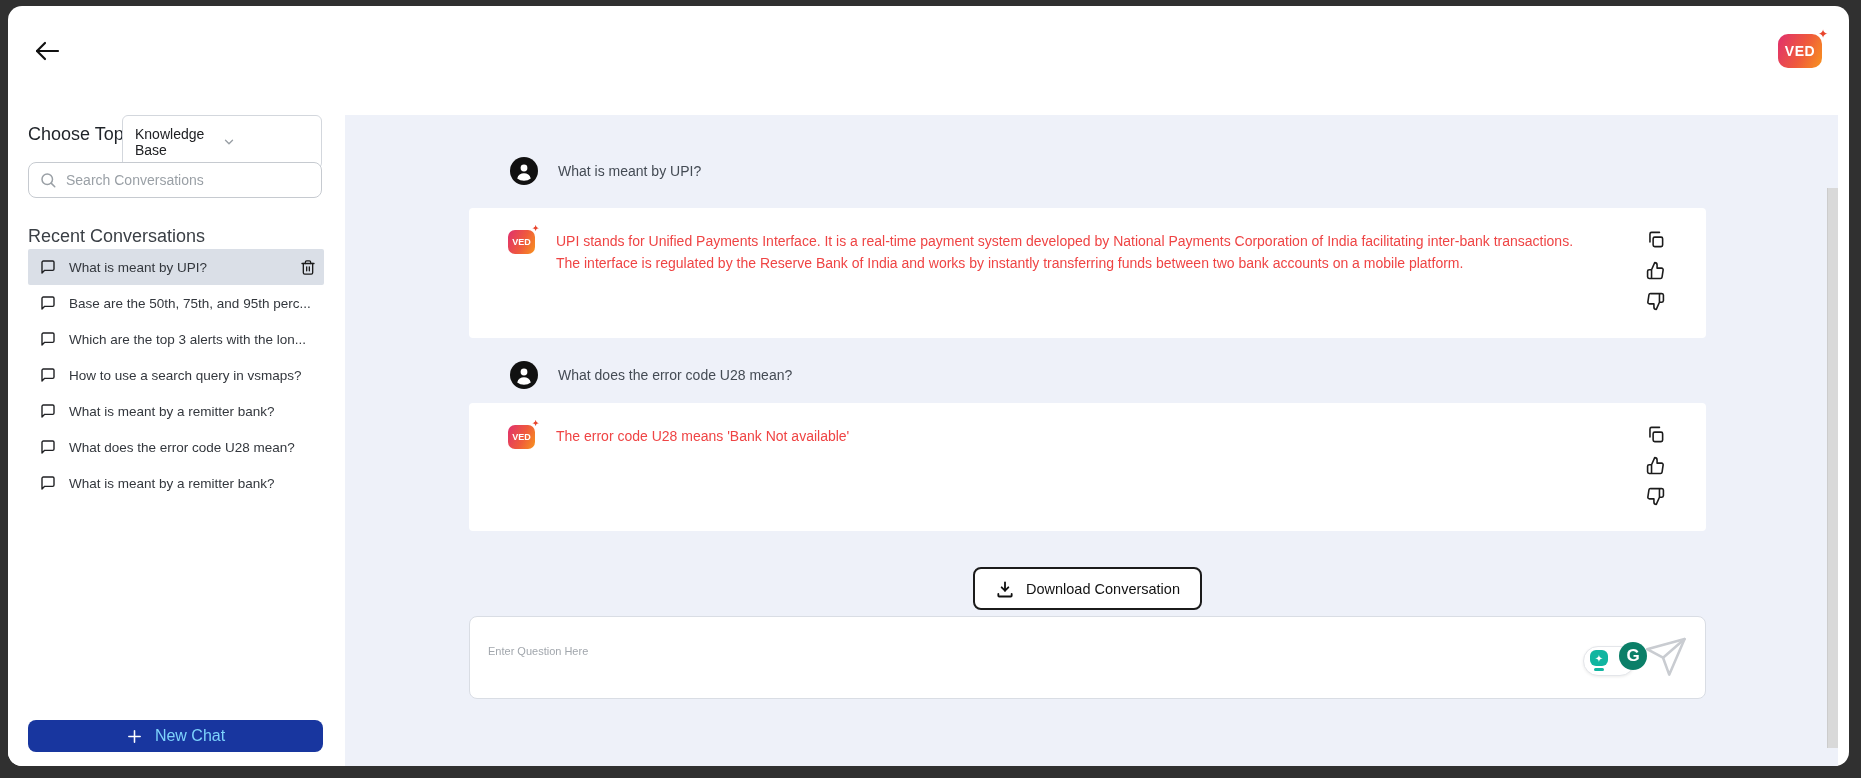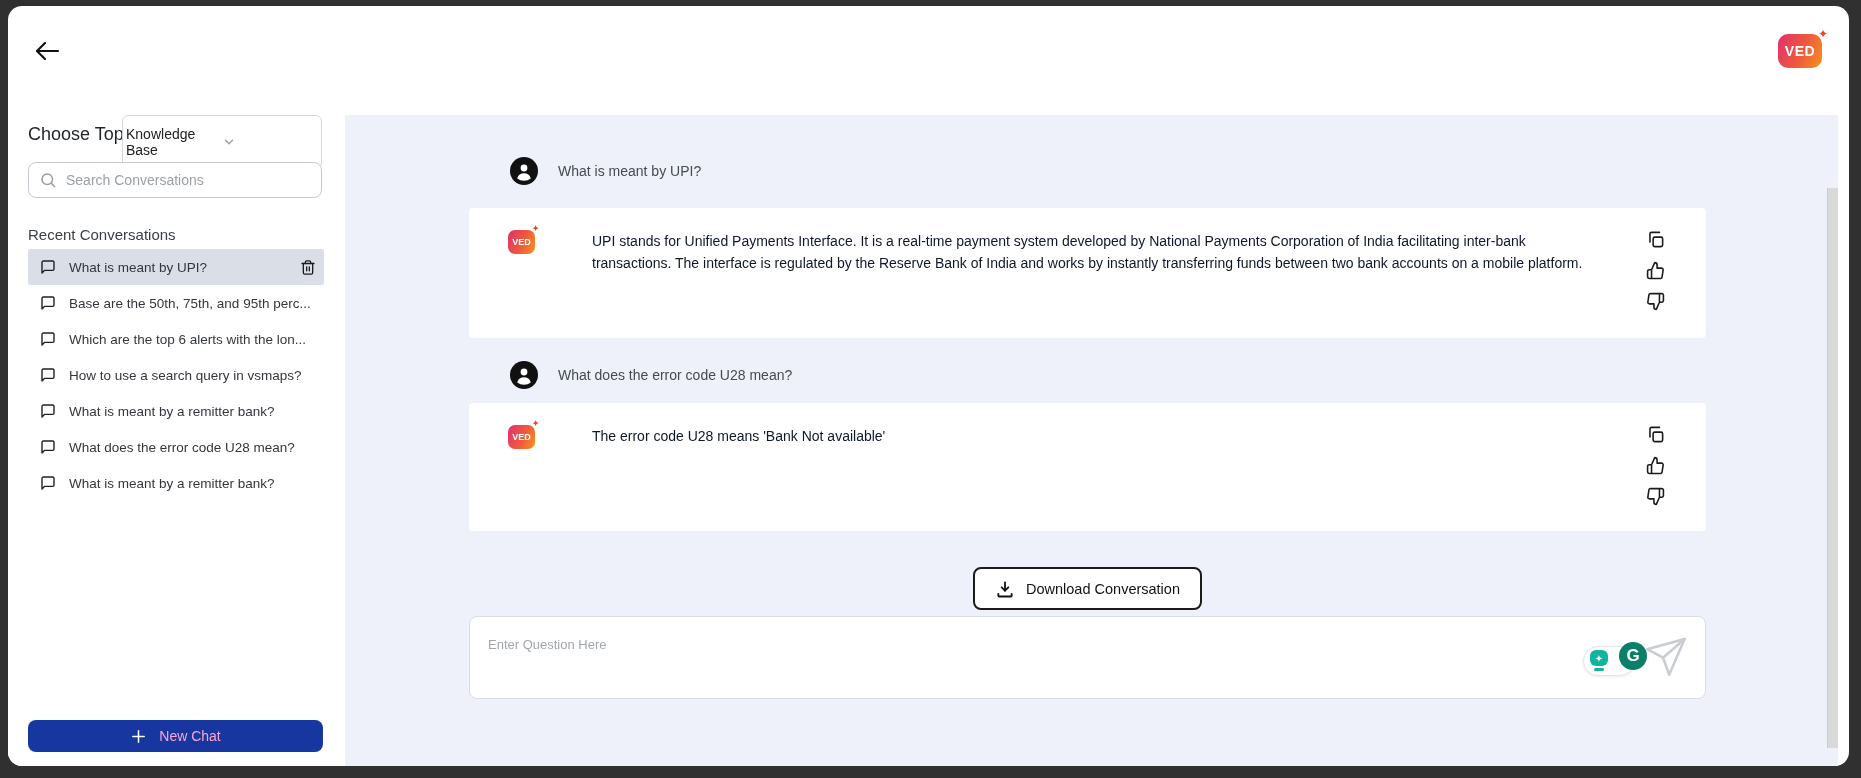--- a/index.html
+++ b/index.html
@@ -19,72 +19,72 @@
     display:flex; align-items:center; justify-content:center; }
   .logo-spark { position:absolute; right:-2px; top:-3px; color:#e8452c; font-size:12px; }
 
   
   .sidebar { position:absolute; left:0; top:96px; width:330px; height:664px; background:#fff; }
   .topic-row { position:absolute; left:20px; top:13px; width:296px; height:38px;
     display:flex; align-items:center; }
   .topic-label { font-size:18px; color:#1f2328; }
   .topic-select { position:absolute; left:94px; top:0; width:200px; height:54px;
     border:1px solid #d3d7dd; border-radius:6px; background:#fff; cursor:pointer;
-    display:flex; align-items:center; padding:0 3px; }
+    display:flex; align-items:center; padding:0 12px; }
   .topic-select span { font-size:14px; color:#202124; flex:1; }
   .search-box { position:absolute; left:20px; top:60px; width:294px; height:36px;
     border:1px solid #c6cad0; border-radius:8px; background:#fff;
     display:flex; align-items:center; padding:0 10px; gap:9px; }
   .search-box input { border:none; outline:none; flex:1; font-size:14px; color:#333;
     font-family:"Liberation Sans", sans-serif; background:transparent; }
   .search-box input::placeholder { color:#9aa0a6; }
-  .recent-heading { position:absolute; left:20px; top:124px; font-size:15px; color:#3a3f45;text-align:center; }
+  .recent-heading { position:absolute; left:20px; top:124px; font-size:18px; color:#3a3f45;text-align:center; }
   .conv-list { position:absolute; left:20px; top:147px; width:296px; list-style:none; }
   .conv-item { height:36px; display:flex; align-items:center; gap:13px; padding:0 8px 0 12px;
     cursor:pointer; border-radius:2px; }
   .conv-item.selected { background:#dadfe7; }
   .conv-item .bubble { flex:0 0 auto; display:flex; color:#202124; }
   .conv-item .lbl { flex:1; font-size:13.5px; color:#33373d; white-space:nowrap; overflow:hidden; }
   .conv-item .trash { display:none; color:#1c1c1c; cursor:pointer; }
   .conv-item.selected .trash { display:flex; }
   .new-chat { position:absolute; left:20px; top:618px; width:295px; height:32px;
-    border:none; border-radius:8px; background:#18369f; color:#f9a8d4; cursor:pointer;
+    border:none; border-radius:8px; background:#18369f; color:#7dd3fc; cursor:pointer;
     display:flex; align-items:center; justify-content:center; gap:12px;
-    font-size:14px; font-family:"Liberation Sans", sans-serif; }
+    font-size:16px; font-family:"Liberation Sans", sans-serif; }
 
   
   .panel { position:absolute; left:337px; top:109px; width:1493px; height:651px;
     background:#eef1f9; }
   .thread { position:absolute; left:124px; top:0; width:1237px; }
   .user-row { display:flex; align-items:center; gap:20px; padding-left:41px; height:28px; }
   .user-row.first { margin-top:42px; }
   .user-row .utext { font-size:14px; color:#444b54; }
   .bot-card { position:relative; background:#fff; border-radius:4px; margin-top:23px;
     padding:22px 110px 22px 39px; display:flex; align-items:flex-start; gap:21px; }
   .bot-card.c1 { height:130px; }
   .bot-card.c2 { margin-top:14px; height:128px; }
   .bot-avatar { position:relative; flex:0 0 auto; width:27px; height:24px; border-radius:7px;
     background:linear-gradient(115deg,#e0306e 0%,#ef5a3c 55%,#f8941e 100%);
     color:#fff; font-weight:800; font-size:9px; display:flex; align-items:center; justify-content:center; }
   .bot-avatar .mini-spark { position:absolute; right:-4px; top:-6px; color:#e8452c; font-size:8px; }
-  .bot-text { font-size:14px; line-height:1.6; color:#0f172a; max-width:1060px;margin-left:36px; }
+  .bot-text { font-size:14px; line-height:1.6; color:#ef4444; max-width:1060px; }
   .msg-actions { position:absolute; right:40px; top:20px; display:flex; flex-direction:column; gap:9px; }
   .msg-actions button { background:none; border:none; cursor:pointer; color:#1c1c1c;
     width:22px; height:22px; display:flex; align-items:center; justify-content:center; }
   .user-avatar { width:28px; height:28px; flex:0 0 auto; }
   .gap2 { margin-top:23px; }
   .download-wrap { margin-top:36px; display:flex; justify-content:center; }
   .download-btn { height:43px; padding:0 20px; background:#fff; border:2px solid #1b1b1b;
     border-radius:8px; cursor:pointer; display:flex; align-items:center; gap:11px;
     font-size:14.5px; color:#121212; font-family:"Liberation Sans", sans-serif; }
   .input-box { position:relative; margin-top:6px; width:1237px; height:83px; background:#fff;
     border:1px solid #d9dde4; border-radius:8px; }
   .input-box textarea { width:100%; height:100%; border:none; outline:none; resize:none;
-    background:transparent; padding:20px 130px 12px 18px; font-size:13px; color:#333;
-    font-family:"Liberation Sans", sans-serif; }
+    background:transparent; padding:20px 130px 12px 18px; font-size:11px; color:#333;
+    font-family:"Liberation Sans", sans-serif;margin-top:8px; }
   .input-box textarea::placeholder { color:#a2a7ad; }
   .gram-wrap { position:absolute; right:6px; bottom:10px; width:116px; height:56px; }
   .send-plane { position:absolute; left:60px; top:2px; color:#c9ccd1; transform:rotate(4deg); }
   .gram-pill { position:absolute; left:0; top:14px; width:52px; height:30px; background:#fff;
     border:1px solid #e4e6ea; border-radius:15px; box-shadow:0 1px 3px rgba(0,0,0,.08); cursor:pointer; }
   .gram-bulb { position:absolute; left:6px; top:18px; width:20px; height:22px; }
   .bulb-head { position:absolute; left:1px; top:0; width:18px; height:16px; border-radius:6px;
     background:#10b5a0; color:#fff; font-size:10px; display:flex; align-items:center; justify-content:center; }
   .bulb-base { position:absolute; left:5px; top:18px; width:10px; height:3px; border-radius:2px; background:#10b5a0; }
   .gram-g { position:absolute; left:36px; top:10px; width:28px; height:28px; border-radius:50%;
@@ -167,21 +167,21 @@
   </li>
 
 
 
   <li class="conv-item">
     <span class="bubble">
       <svg width="16" height="16" viewBox="0 0 24 24" fill="none" stroke="#202124" stroke-width="2.1" stroke-linecap="round" stroke-linejoin="round">
                 <path d="M21 15a2 2 0 0 1-2 2H7l-4 4V5a2 2 0 0 1 2-2h14a2 2 0 0 1 2 2z"></path>
               </svg>
     </span>
-    <span class="lbl">Which are the top 6 alerts with the lon...</span>
+    <span class="lbl">Which are the top 3 alerts with the lon...</span>
 
   </li>
 
   <li class="conv-item">
     <span class="bubble">
       <svg width="16" height="16" viewBox="0 0 24 24" fill="none" stroke="#202124" stroke-width="2.1" stroke-linecap="round" stroke-linejoin="round">
                 <path d="M21 15a2 2 0 0 1-2 2H7l-4 4V5a2 2 0 0 1 2-2h14a2 2 0 0 1 2 2z"></path>
               </svg>
     </span>
     <span class="lbl">How to use a search query in vsmaps?</span>

